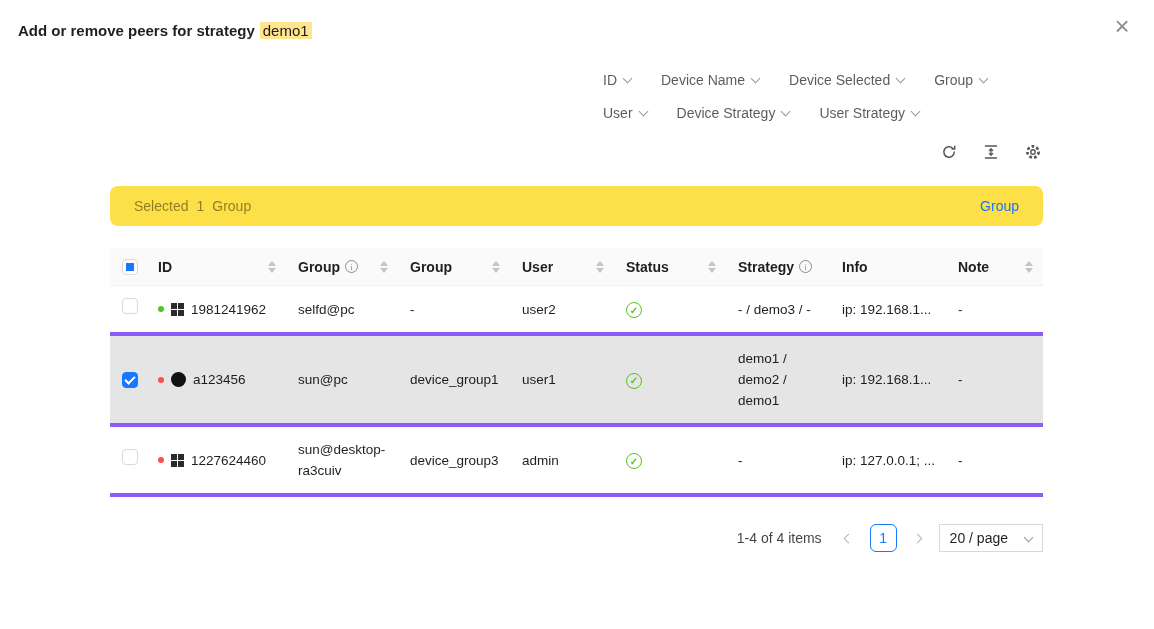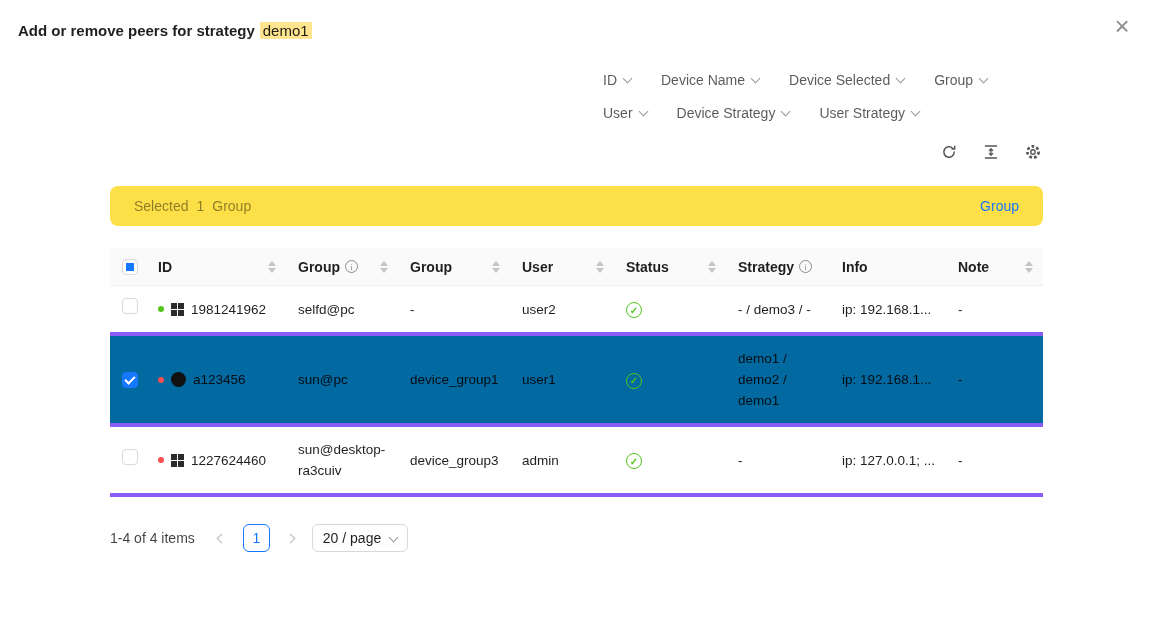--- a/index.html
+++ b/index.html
@@ -44,21 +44,21 @@
   .sorter { margin-left:auto; display:flex; flex-direction:column; gap:2px; padding-right:2px; }
   .caret-up, .caret-down { width:0; height:0; border-left:4px solid transparent; border-right:4px solid transparent; }
   .caret-up { border-bottom:5px solid #c4c4c4; }
   .caret-down { border-top:5px solid #c4c4c4; }
   .info-icon { width:13px; height:13px; border:1px solid #8c8c8c; border-radius:50%;
     display:inline-flex; align-items:center; justify-content:center; color:#8c8c8c; font-size:9px; flex:0 0 auto; font-weight:400; }
   .info-icon::before { content:"i"; font-family:"Liberation Serif", serif; }
 
   td { padding:12px 8px 12px 12px; border-bottom:4px solid #8b5cf6; vertical-align:middle;
     line-height:21px; font-size:13.5px; word-break:break-word; }
-  tr.selected td { background:#0369a1; }
+  tr.selected td { background:#e5e5e5; }
   .nowrap { white-space:nowrap; overflow:hidden; }
 
   .id-cell { display:flex; align-items:center; gap:7px; }
   .dot { width:6px; height:6px; border-radius:50%; flex:0 0 auto; }
   .dot.green { background:#52c41a; }
   .dot.red { background:#ff4d4f; }
   .os-win { display:grid; grid-template-columns:6px 6px; grid-auto-rows:6px; gap:1px; flex:0 0 auto; }
   .os-win i { background:#2b2b2b; display:block; }
   .os-apple { width:15px; height:15px; border-radius:50%; background:#111; flex:0 0 auto; }
 
@@ -67,30 +67,30 @@
   .check-icon::before { content:"\2713"; }
 
   .checkbox { width:16px; height:16px; border:1px solid #d9d9d9; border-radius:4px; background:#fff;
     display:inline-flex; align-items:center; justify-content:center; cursor:pointer; }
   .checkbox.checked { background:#1677ff; border-color:#1677ff; }
   .checkbox.checked::after { content:""; width:4px; height:8px; border-right:2px solid #fff;
     border-bottom:2px solid #fff; transform:rotate(45deg); margin-top:-2px; }
   .checkbox.indeterminate::after { content:""; width:8px; height:8px; background:#1677ff; }
 
   
-  .pagination { width:933px; margin:27px 0 0 92px; display:flex; align-items:center; gap:10px; }
+  .pagination { width:933px; margin:27px 0 0 92px; display:flex; justify-content:flex-end; align-items:center; gap:10px; }
   .pg-total { margin-right:6px; color:rgba(0,0,0,0.75); }
   .pg-arrow { width:22px; height:24px; display:flex; align-items:center; justify-content:center;
     color:rgba(0,0,0,0.3); cursor:pointer; }
   .chev-left { width:7px; height:7px; border-left:1.5px solid currentColor; border-bottom:1.5px solid currentColor; transform:rotate(45deg); }
   .chev-right { width:7px; height:7px; border-right:1.5px solid currentColor; border-bottom:1.5px solid currentColor; transform:rotate(-45deg); }
   .pg-page { min-width:27px; height:28px; border:1px solid #1677ff; border-radius:6px; color:#1677ff;
     display:flex; align-items:center; justify-content:center; padding:0 4px; cursor:pointer; background:#fff; }
-  .pg-size { height:28px; border:1px solid #d9d9d9; border-radius:6px; display:flex; align-items:center;
-    gap:9px; padding:0 10px; cursor:pointer; color:rgba(0,0,0,0.88); }
+  .pg-size { height:28px; border:1px solid #d9d9d9; border-radius:0; display:flex; align-items:center;
+    gap:17px; padding:0 10px; cursor:pointer; color:rgba(0,0,0,0.88); }
   .pg-size .chev { margin-top:-2px; border-color:#999; }
 </style>
 </head>
 <body>
 
 <div class="modal">
 
   <div class="modal-title">
     <span>Add or remove peers for strategy</span><mark>demo1</mark>
   </div>

